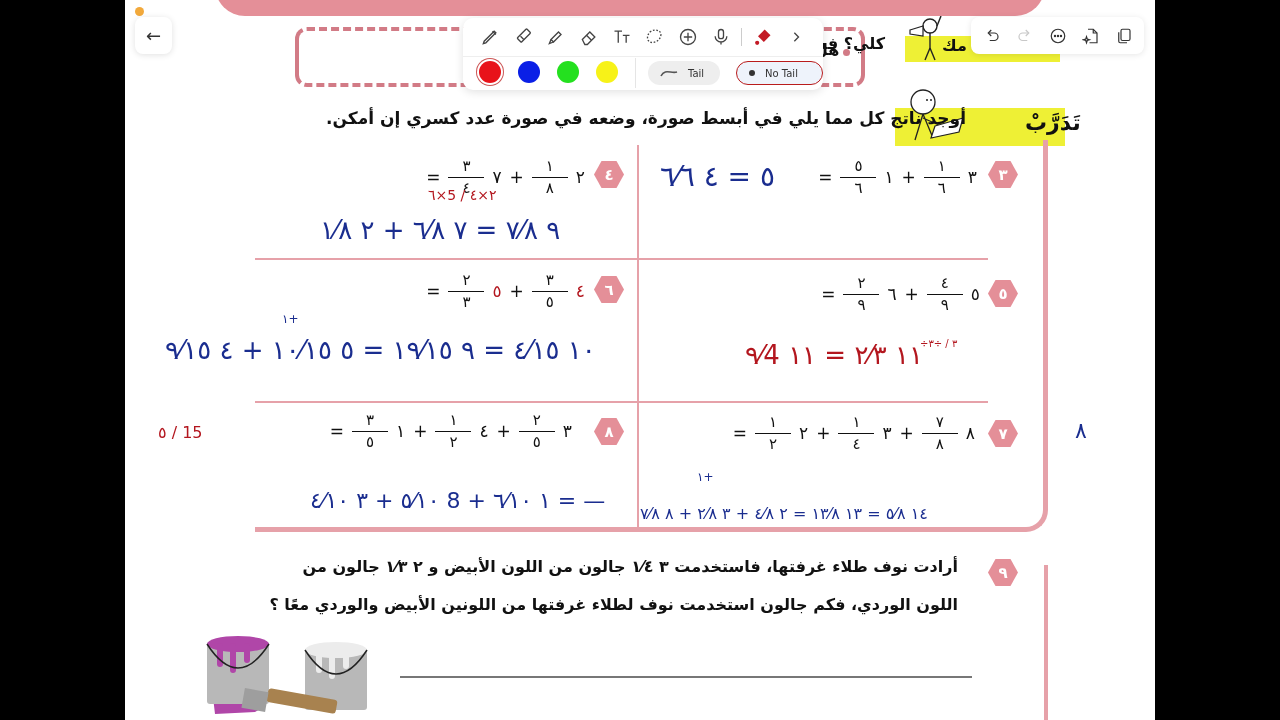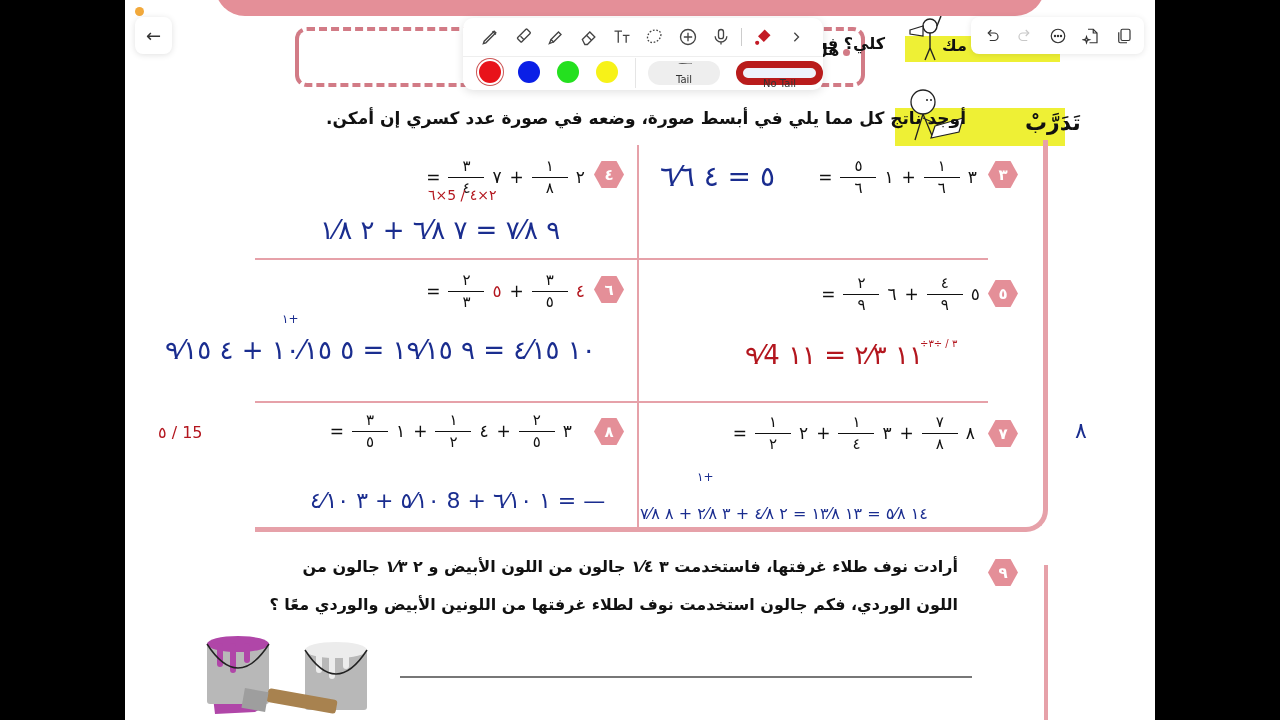--- a/index.html
+++ b/index.html
@@ -25,23 +25,23 @@
   .toolbar { position: absolute; left: 463px; top: 18px; width: 360px; height: 72px; background: #fff; border-radius: 10px; box-shadow: 0 2px 10px rgba(0,0,0,0.12); }
   .tool-row { position: absolute; left: 10px; top: 4px; height: 30px; display: flex; align-items: center; gap: 0; }
   .tool { width: 33px; height: 28px; display: flex; align-items: center; justify-content: center; color: #444; cursor: pointer; }
   .tool svg { width: 20px; height: 20px; }
   .tool-sep { width: 1px; height: 18px; background: #ccc; margin: 0 4px; }
   .divider-h { position: absolute; left: 0; right: 0; top: 38px; height: 1px; background: #eee; }
   .divider-v { position: absolute; left: 172px; top: 40px; width: 1px; height: 30px; background: #e5e5e5; }
   .color-row { position: absolute; left: 16px; top: 43px; display: flex; gap: 17px; }
   .swatch { width: 22px; height: 22px; border-radius: 50%; cursor: pointer; }
   .swatch.sel { box-shadow: 0 0 0 2px #fff, 0 0 0 3px #c55; }
-  .pill { position: absolute; top: 43px; height: 24px; border-radius: 12px; display: flex; align-items: center; gap: 10px; padding: 0 12px; font-size: 10px; color: #333; cursor: pointer; flex-direction: column; }
+  .pill { position: absolute; top: 43px; height: 24px; border-radius: 12px; display: flex; align-items: center; gap: 10px; padding: 0 12px; font-size: 10px; color: #333; cursor: pointer; }
   .pill-tail { left: 185px; width: 72px; background: #eee; }
-  .pill-notail { left: 273px; width: 87px; background: #eef3fb; border: 7px solid #b91c1c; }
+  .pill-notail { left: 273px; width: 87px; background: #eef3fb; border: 1px solid #b91c1c; }
 
   .right-tools { position: absolute; left: 971px; top: 17px; width: 173px; height: 37px; background: #fff; border-radius: 8px; box-shadow: 0 1px 6px rgba(0,0,0,0.1); display: flex; align-items: center; justify-content: space-around; padding: 0 4px; }
   .rt { width: 28px; height: 28px; display: flex; align-items: center; justify-content: center; color: #333; cursor: pointer; }
   .rt svg { width: 18px; height: 18px; }
   .rt.disabled { color: #c8c8c8; }
 
   .instruction { position: absolute; top: 108px; right: 314px; font-weight: bold; font-size: 17px; color: #111; direction: rtl; white-space: nowrap; }
   .practice-label { position: absolute; top: 110px; left: 1025px; font-weight: bold; font-size: 22px; color: #111; direction: rtl; }
 
   

